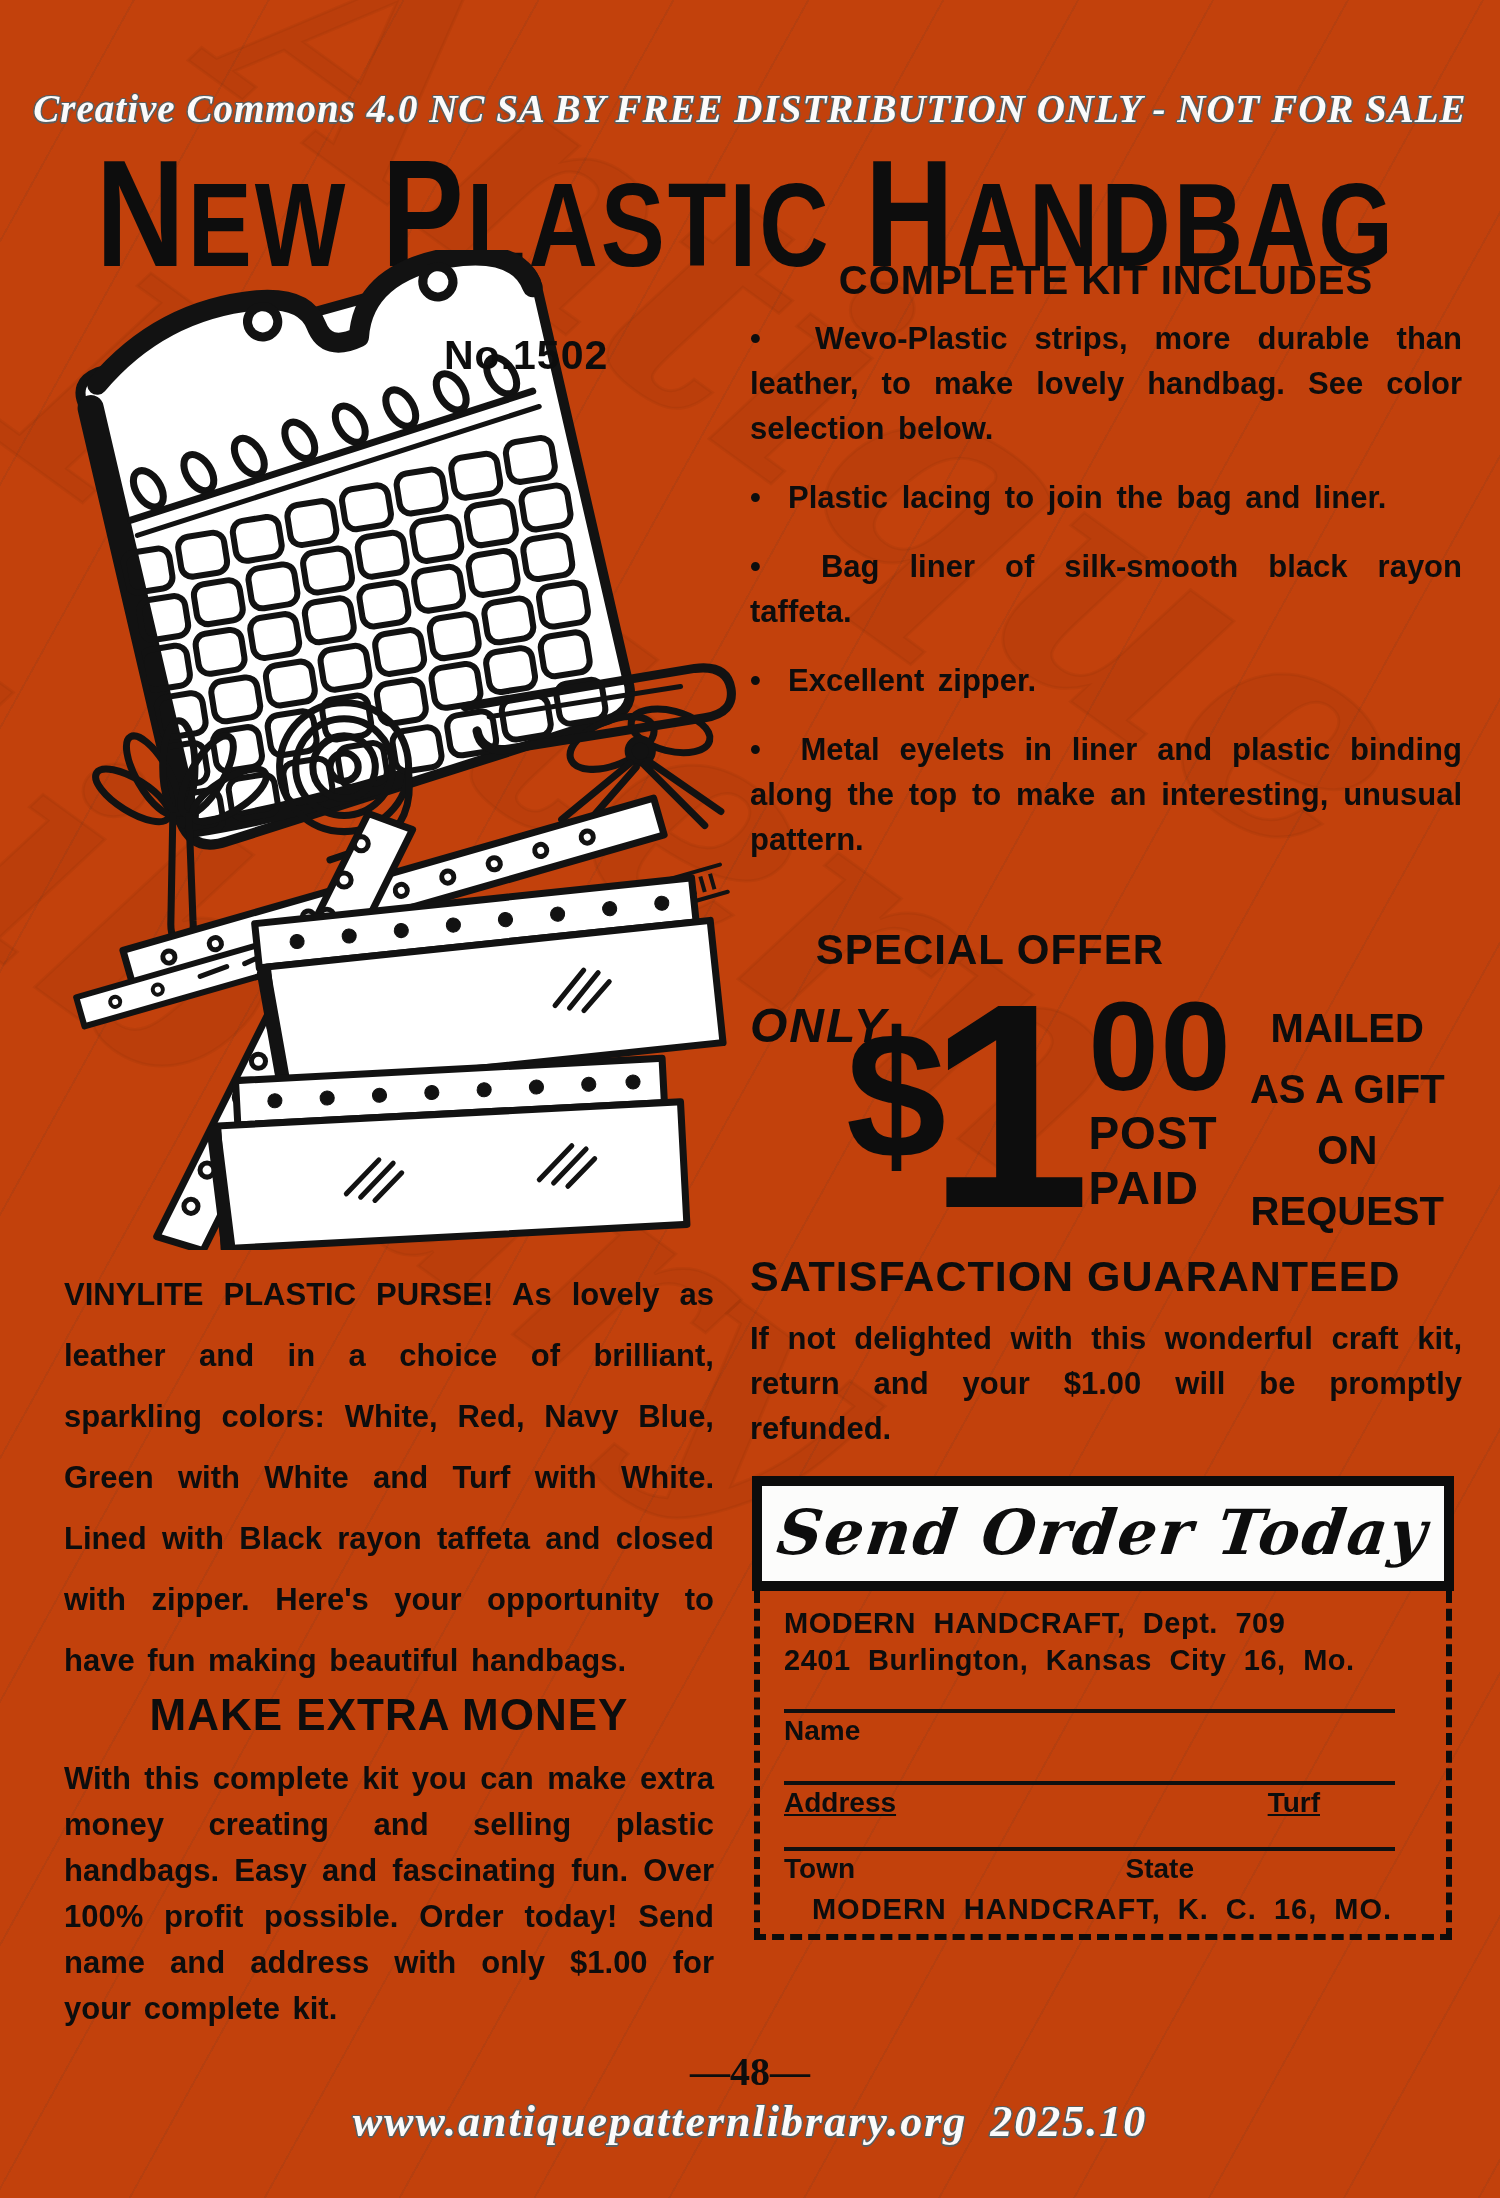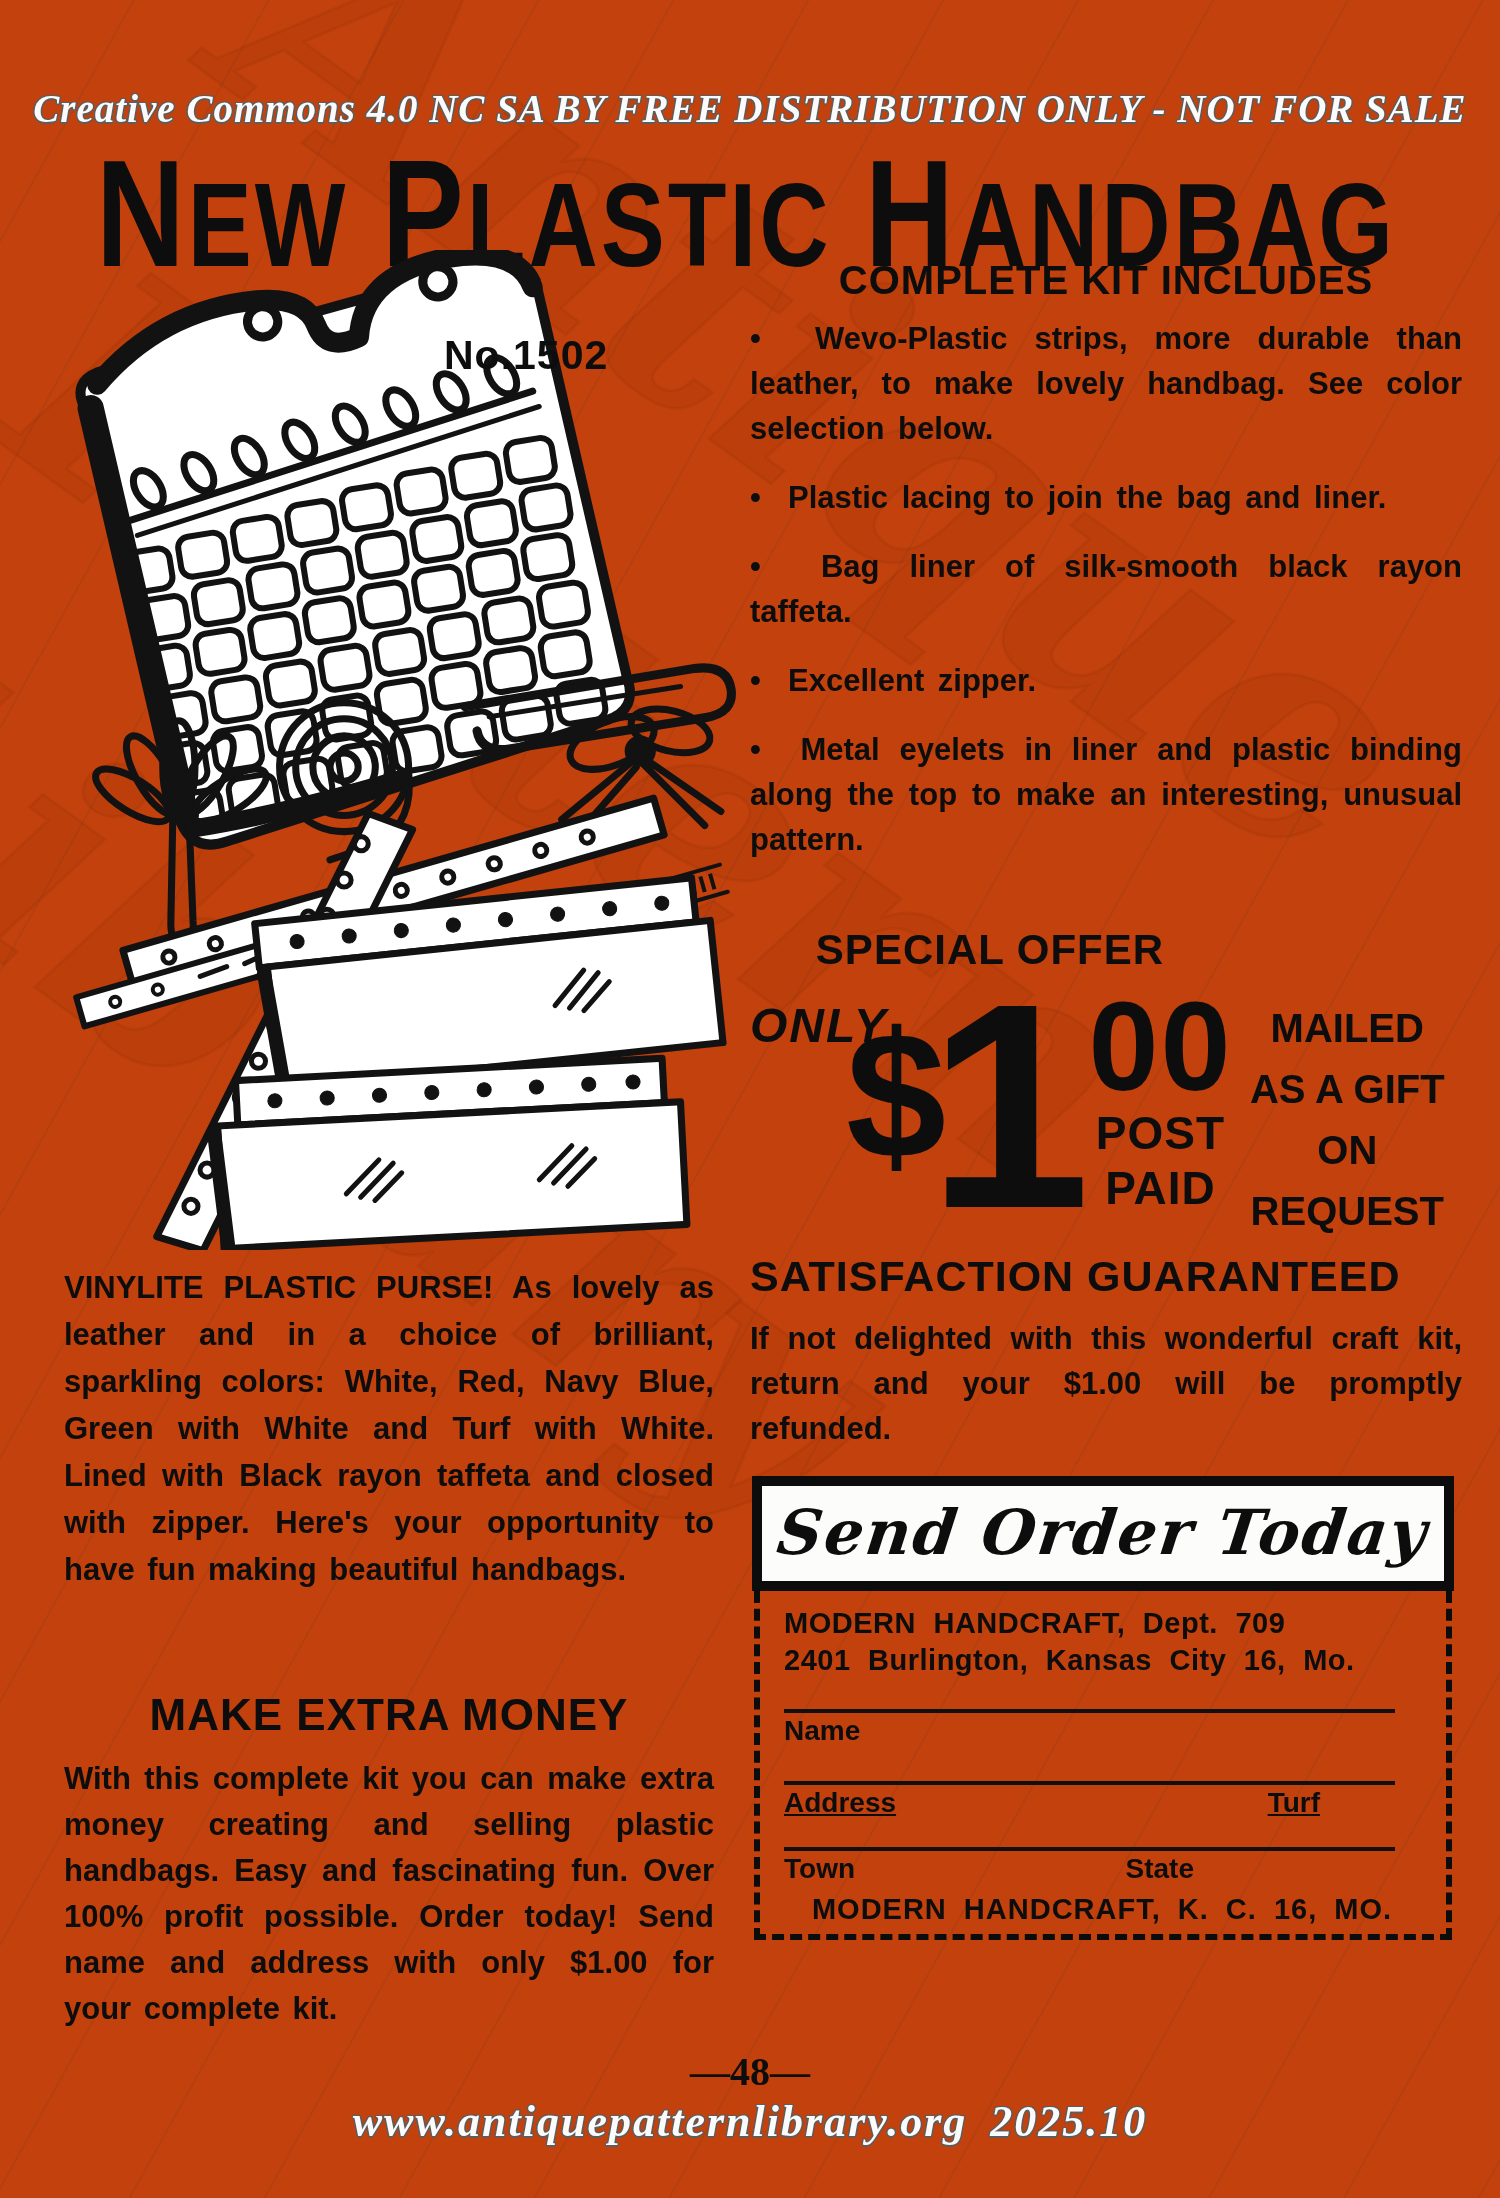--- a/index.html
+++ b/index.html
@@ -79,21 +79,21 @@
     text-align:center; font-weight:bold; font-size:42px; letter-spacing:1px;
   }
   .price-block { position:absolute; left:750px; top:990px; width:712px; height:250px; display:flex; }
   .only-dollar { position:relative; width:178px; height:240px; flex:none; }
   .only {
     position:absolute; top:8px; left:0;
     font-style:italic; font-weight:bold; font-size:48px; letter-spacing:2px;
   }
   .dollar { position:absolute; top:16px; left:96px; font-weight:bold; font-size:180px; line-height:1; }
   .one { flex:none; font-weight:bold; font-size:292px; line-height:232px; letter-spacing:-8px; }
-  .cents-col { flex:none; text-align:center; padding-top:4px; margin-left:6px; }
+  .cents-col { flex:none; text-align:left; padding-top:4px; margin-left:6px; }
   .cents { font-weight:bold; font-size:126px; line-height:106px; letter-spacing:2px; }
   .postpaid { font-weight:bold; font-size:46px; line-height:55px; letter-spacing:1px; margin-top:6px; }
   .gift {
     margin-left:auto; width:238px; text-align:center;
     font-weight:bold; font-size:40px; line-height:61px; padding-top:8px;
   }
   .satisfaction-heading {
     position:absolute; left:750px; top:1252px; width:712px;
     font-weight:bold; font-size:43px; letter-spacing:1px;
   }
@@ -128,21 +128,21 @@
   .field .labels { display:flex; font-weight:bold; font-size:28px; line-height:32px; margin-top:2px; }
   .label-zone { margin-left:auto; margin-right:100px; }
   .label-state { margin-left:auto; margin-right:226px; }
   .form-footer {
     margin-top:8px; text-align:center;
     font-weight:bold; font-size:29px; letter-spacing:1px; word-spacing:8px;
   }
   
   .vinylite {
     position:absolute; left:64px; top:1264px; width:650px;
-    font-weight:bold; font-size:31px; line-height:47px;
+    font-weight:bold; font-size:31px; line-height:61px;
     text-align:justify; word-spacing:4px;
   }
   .money-heading {
     position:absolute; left:64px; top:1690px; width:650px;
     text-align:center; font-weight:bold; font-size:44px; letter-spacing:1px;
   }
   .money-body {
     position:absolute; left:64px; top:1756px; width:650px;
     font-weight:bold; font-size:31px; line-height:46px;
     text-align:justify; word-spacing:4px;

